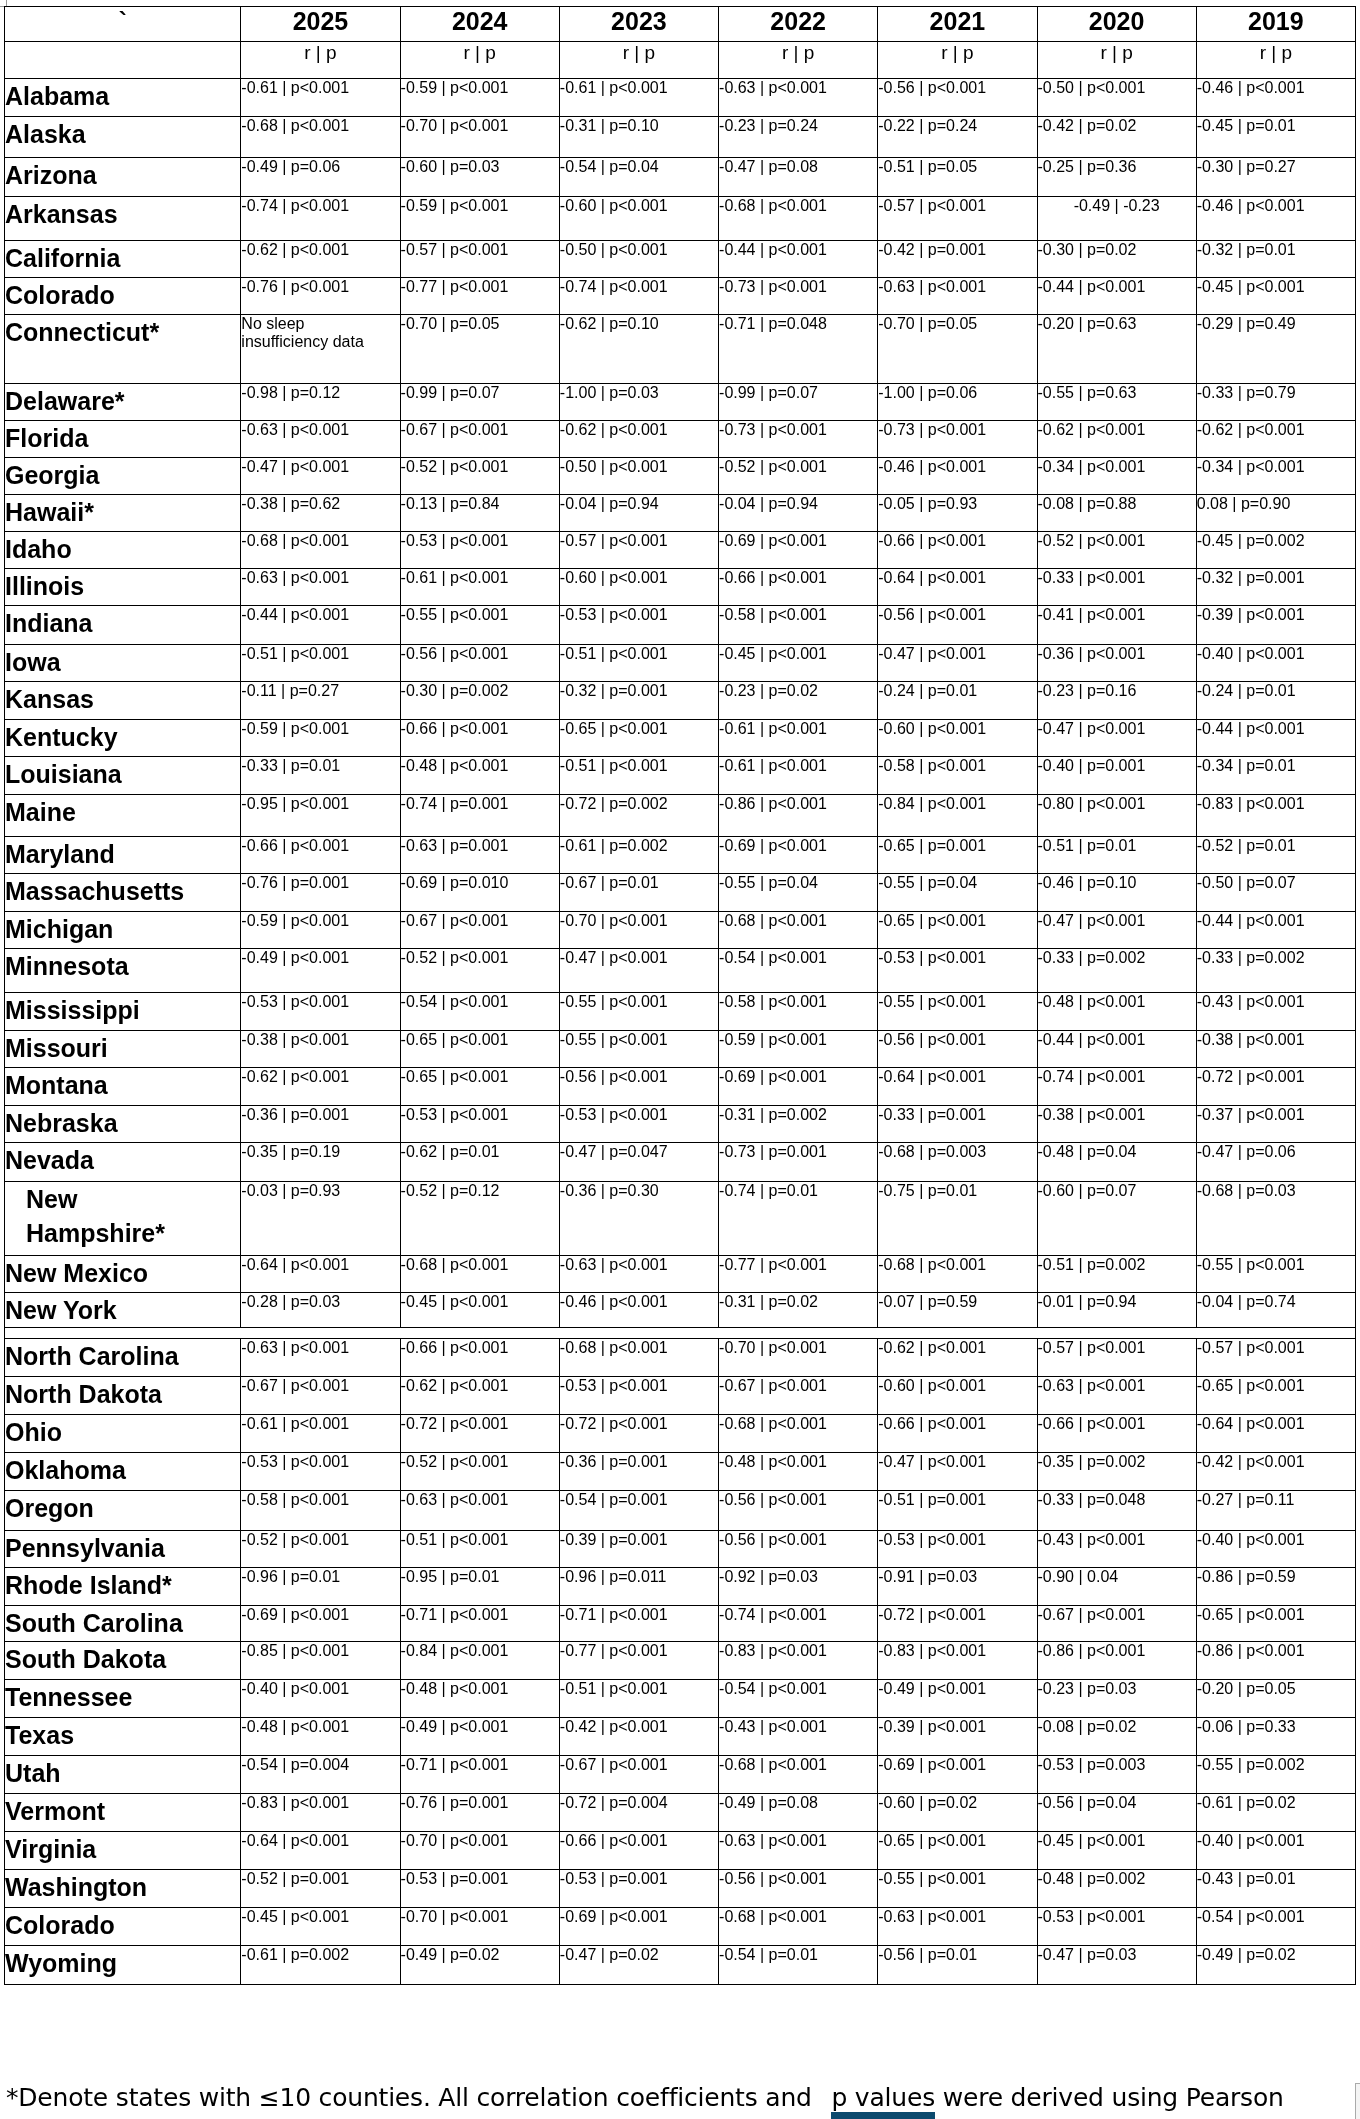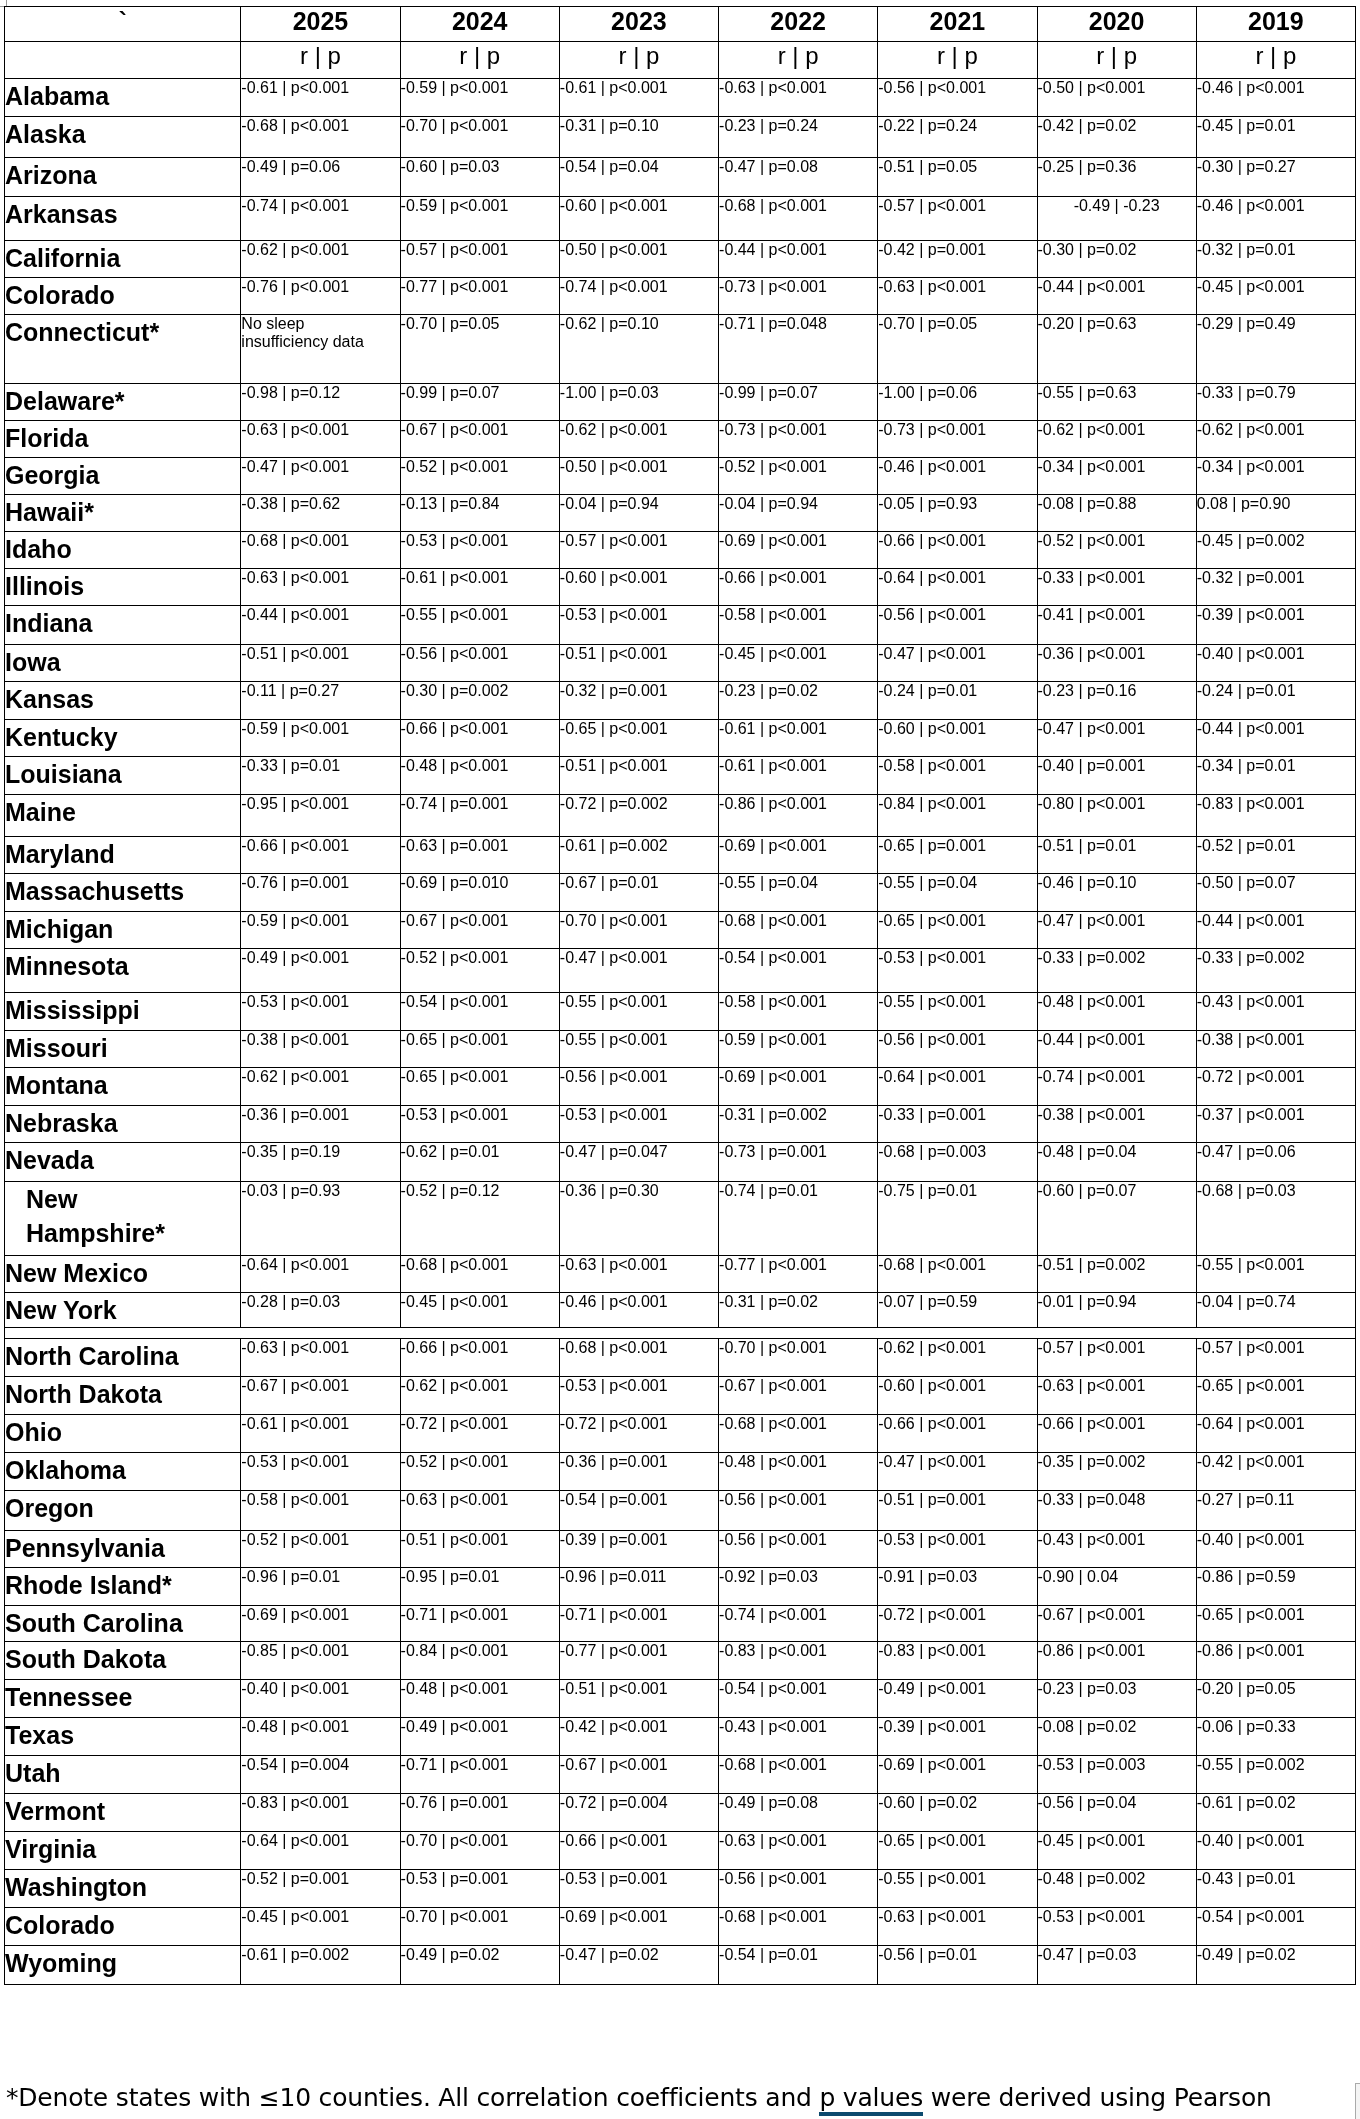--- a/index.html
+++ b/index.html
@@ -5,31 +5,31 @@
     html, body { margin: 0; padding: 0; background: #ffffff; }
     body { width: 1360px; height: 2119px; position: relative; overflow: hidden; font-family: "Liberation Sans", sans-serif; color: #000; }
     .corner-mark { position: absolute; left: 0; top: 0; width: 6px; height: 6px; border-right: 1px solid #999; border-bottom: 1px solid #999; }
     .sheet { position: absolute; left: 4px; top: 6px; }
     table.corr { border-collapse: collapse; table-layout: fixed; width: 1352px; }
     table.corr td, table.corr th { border: 1.5px solid #000; padding: 0; vertical-align: top; }
     col.c-state { width: 236px; }
     col.c-year { width: 159px; }
     th.year { height: 34px; font-size: 25px; font-weight: bold; text-align: center; vertical-align: middle; }
     th.corner { height: 34px; font-size: 24px; font-weight: bold; text-align: center; vertical-align: top; }
-    td.rp-head { height: 36px; font-size: 24px; text-align: center; vertical-align: middle; font-weight: normal; }
+    td.rp-head { height: 36px; font-size: 19px; text-align: center; vertical-align: middle; font-weight: normal; }
     td.rp-blank { height: 36px; }
     td.state { font-size: 25px; font-weight: bold; padding: 2px 0 0 12px; line-height: 34px; }
     td.val { font-size: 16px; padding: 6px 0 0 10px; line-height: 18px; white-space: nowrap; }
     td.val.center { text-align: center; padding-left: 0; }
     td.val.wrap { white-space: normal; padding-right: 20px; }
     tr.gap td { border: none; height: 10px; }
     tr.gap td.edge-l { border-left: 1.5px solid #000; }
     tr.gap td.edge-r { border-right: 1.5px solid #000; }
     .footnote { position: absolute; left: 6px; top: 2083px; font-size: 25px; font-family: "DejaVu Sans", sans-serif; white-space: nowrap; letter-spacing: -0.2px; }
-    .underline-mark { border-bottom: 4px solid #0c4a6e; }
+    .underline-mark { border-bottom: 7px solid #0c4a6e; margin-left: 12px; }
     .scroll-edge { position: absolute; right: 0; top: 2083px; width: 4px; height: 36px; border: 1px solid #aaa; border-right: none; background: #f4f4f4; }
   </style>
 </head>
 <body>
 
 <div class="corner-mark"></div>
 
 <div class="sheet">
   <table class="corr">
     <colgroup>

